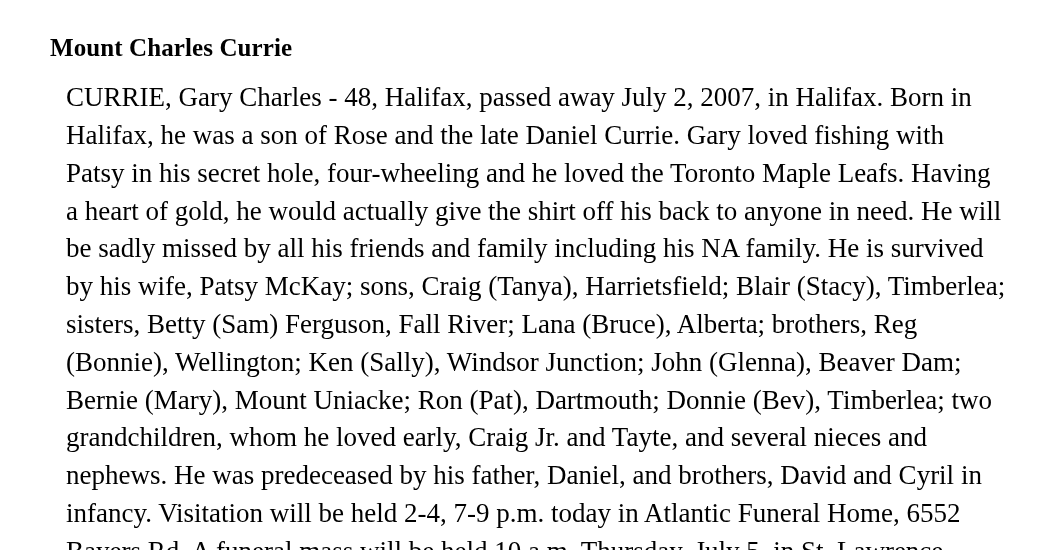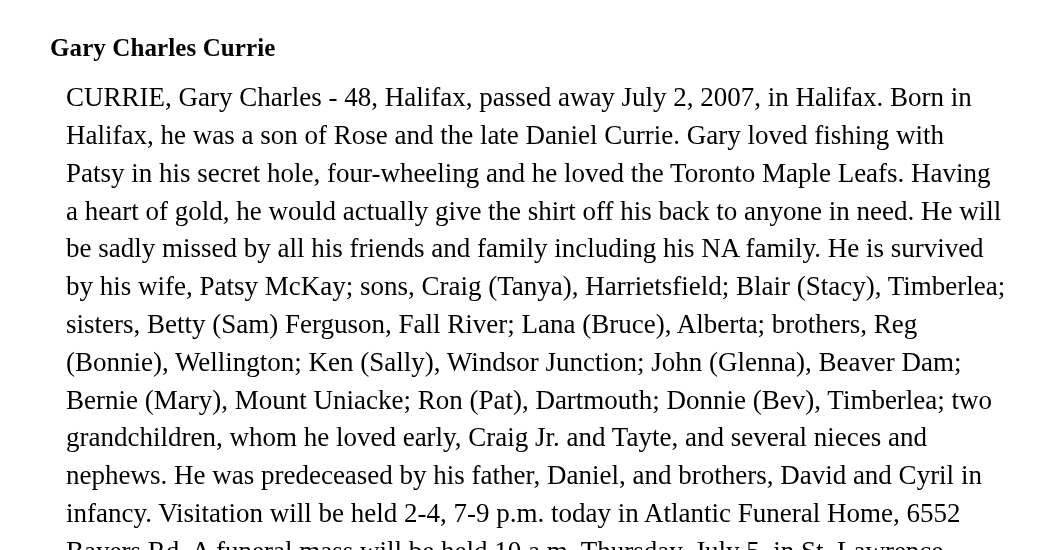--- a/index.html
+++ b/index.html
@@ -34,15 +34,15 @@
     line-height: 1.40;
     text-align: left;
     margin: 16px;
     white-space: normal;
   }
 </style>
 </head>
 <body>
 
 <div class="obituary">
-  <h1 class="obit-name">Gary Charles Currie</h1>
+  <h1 class="obit-name">Mount Charles Currie</h1>
   <p class="obit-body">CURRIE, Gary Charles - 48, Halifax, passed away July 2, 2007, in Halifax. Born in Halifax, he was a son of Rose and the late Daniel Currie. Gary loved fishing with Patsy in his secret hole, four-wheeling and he loved the Toronto Maple Leafs. Having a heart of gold, he would actually give the shirt off his back to anyone in need. He will be sadly missed by all his friends and family including his NA family. He is survived by his wife, Patsy McKay; sons, Craig (Tanya), Harrietsfield; Blair (Stacy), Timberlea; sisters, Betty (Sam) Ferguson, Fall River; Lana (Bruce), Alberta; brothers, Reg (Bonnie), Wellington; Ken (Sally), Windsor Junction; John (Glenna), Beaver Dam; Bernie (Mary), Mount Uniacke; Ron (Pat), Dartmouth; Donnie (Bev), Timberlea; two grandchildren, whom he loved early, Craig Jr. and Tayte, and several nieces and nephews. He was predeceased by his father, Daniel, and brothers, David and Cyril in infancy. Visitation will be held 2-4, 7-9 p.m. today in Atlantic Funeral Home, 6552 Bayers Rd. A funeral mass will be held 10 a.m. Thursday, July 5, in St. Lawrence Church, Saint Benedict Parish, Dutch Village Road, Halifax. Burial in Gate of Heaven Cemetery. In lieu of flowers, donations may be made to the Canadian Cancer Society or Canadian Diabetes Association. On-line condolences may be made at: www.atlanticfuneralhomes.com</p>
 </div>
 
 </body></html>

